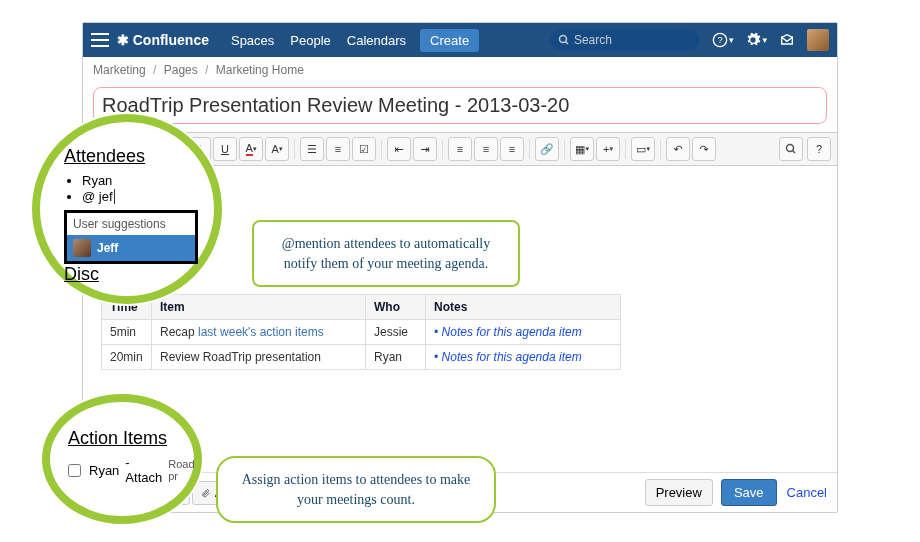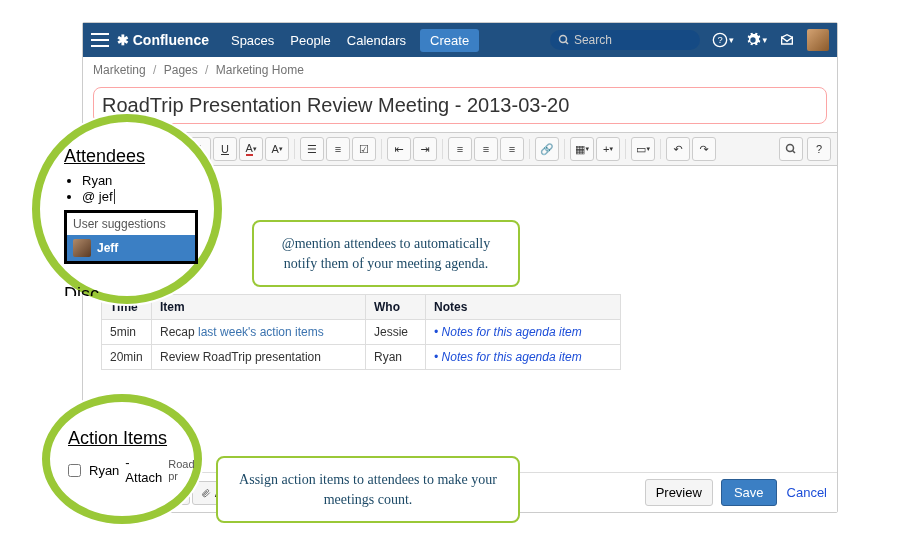--- a/index.html
+++ b/index.html
@@ -47,21 +47,21 @@
 .circle-inner { position: absolute; inset: 0; padding: 24px 16px 16px 24px; overflow: hidden; }
 .circle-inner h3 { font-size: 18px; font-weight: normal; margin-bottom: 6px; text-decoration: underline; }
 .circle-inner ul { list-style: disc; margin-left: 18px; }
 .circle-inner li { margin: 1px 0; font-size: 13px; }
 .suggest-box { margin-top: 6px; border: 3px solid #000000; background: #fff; font-size: 12px; }
 .suggest-head { padding: 4px 6px; color: #555; }
 .suggest-item { background: #3b7fc4; color: #ffffff; padding: 4px 6px; display: flex; align-items: center; gap: 6px; font-weight: bold; }
 .suggest-avatar { width: 18px; height: 18px; background: linear-gradient(135deg,#b08a6a,#5a3a24); border-radius: 2px; }
 .caption { position: absolute; border: 2px solid #9ac837; border-radius: 8px; background: #fff; padding: 12px 18px; font-size: 14px; color: #1c4966; font-family: Georgia, serif; text-align: center; line-height: 1.4; z-index: 9; }
 .cap1 { top: 220px; left: 252px; width: 268px; }
-.cap2 { top: 456px; left: 216px; width: 304px; }
+.cap2 { top: 456px; left: 216px; width: 280px; border-radius: 19px; }
 .circle2 .circle-inner { padding: 26px 10px 10px 18px; }
 .ai-row { display: flex; align-items: center; gap: 6px; font-size: 13px; }
 .ai-row input[type=checkbox] { margin-right: 2px; }
 .trunc { color: #555; font-size: 11px; }
 </style>
 </head>
 <body>
 
 <div class="app">
 
@@ -244,21 +244,21 @@
       <li><a class="link">Ryan</a></li>
       <li><span style="border-right:1px solid #333;padding-right:1px">@ jef</span></li>
     </ul>
     <div class="suggest-box">
       <div class="suggest-head">User suggestions</div>
       <div class="suggest-item">
         <div class="suggest-avatar"></div>
         <span>Jeff</span>
       </div>
     </div>
-    <h3 style="margin-top:20px">Disc</h3>
+    <h3 style="margin-top:0">Disc</h3>
   </div>
 </div>
 
 <div class="caption cap1">@mention attendees to automatically notify them of your meeting agenda.</div>
 
 <div class="circle circle2">
   <div class="circle-inner">
     <h3>Action Items</h3>
     <div class="ai-row">
       <input type="checkbox" style="">

